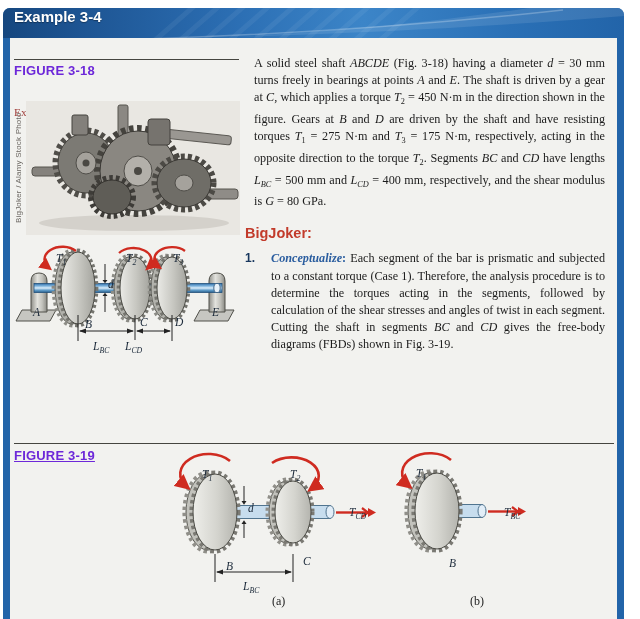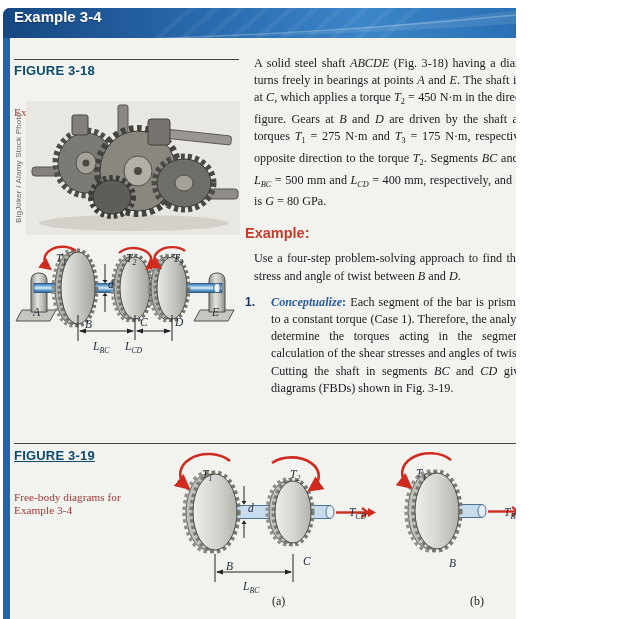--- a/index.html
+++ b/index.html
@@ -1,28 +1,28 @@
 <!DOCTYPE html>
 <html><head>
 <meta charset="utf-8">
 <style>
   html,body{margin:0;padding:0;background:#ffffff;}
-  .page{position:relative;width:516px;height:619px;background:#ffffff;overflow:hidden;
+  .page{position:relative;width:640px;height:619px;background:#ffffff;overflow:hidden;
         font-family:"Liberation Serif",serif;-webkit-font-smoothing:antialiased;}
   
   .frame{position:absolute;left:3px;top:8px;width:621px;height:611px;background:#2264a9;border-radius:7px 7px 0 0;}
   .banner{position:absolute;left:3px;top:8px;width:621px;height:30px;border-radius:7px 7px 0 0;overflow:hidden;
           background:linear-gradient(90deg,#16477f 0%,#1d5492 12%,#2c6fb4 38%,#3c85c8 58%,#2a70b6 82%,#2264a9 100%);}
   .banner-title{position:absolute;left:11px;top:0;line-height:30px;color:#fff;
           font:700 15px "Liberation Sans",sans-serif;text-shadow:0 1px 1px rgba(0,0,0,.35);}
   .content{position:absolute;left:10px;top:38px;width:607px;height:581px;background:#f2f2ef;}
 
   .rule{position:absolute;height:1px;background:#45453f;}
 
-  .fig-head{position:absolute;font:700 13px "Liberation Sans",sans-serif;color:#0c4a6e;letter-spacing:.2px;}
+  .fig-head{position:absolute;font:700 13px "Liberation Sans",sans-serif;color:#6d28d9;letter-spacing:.2px;}
   .fig-cap{position:absolute;font:11.3px/13px "Liberation Serif",serif;color:#9e3a36;margin-top:24px;}
 
   
   .rightcol{position:absolute;left:235px;top:8px;width:369px;color:#1b1b1b;}
   .body{margin:9px;font:12.2px/17.2px "Liberation Serif",serif;text-align:justify;}
   .body i{font-style:italic;}
   .body sub,.dlabel sub{font-size:.68em;}
   .indent{text-indent:14px;}
   .solution{margin:15px 0 5px 0;font:700 14.5px "Liberation Sans",sans-serif;color:#c23b2b;}
   .step{position:relative;padding-left:17px;margin-top:2px;}
@@ -196,31 +196,29 @@
       <div class="dlabel" style="left:73px;top:66px;"><i>B</i></div>
       <div class="dlabel" style="left:128px;top:64px;"><i>C</i></div>
       <div class="dlabel" style="left:163px;top:64px;"><i>D</i></div>
       <div class="dlabel" style="left:200px;top:54px;"><i>E</i></div>
       <div class="dlabel dimlabel" style="left:79px;top:88px;"><i>L</i><sub><i>BC</i></sub></div>
       <div class="dlabel dimlabel" style="left:111px;top:88px;"><i>L</i><sub><i>CD</i></sub></div>
     </div>
 
     <div class="rightcol">
       <p class="body">A solid steel shaft <i>ABCDE</i> (Fig. 3-18) having a diameter <i>d</i> = 30 mm turns freely in bearings at points <i>A</i> and <i>E</i>. The shaft is driven by a gear at <i>C</i>, which applies a torque <i>T</i><sub>2</sub> = 450 N·m in the direction shown in the figure. Gears at <i>B</i> and <i>D</i> are driven by the shaft and have resisting torques <i>T</i><sub>1</sub> = 275 N·m and <i>T</i><sub>3</sub> = 175 N·m, respectively, acting in the opposite direction to the torque <i>T</i><sub>2</sub>. Segments <i>BC</i> and <i>CD</i> have lengths <i>L</i><sub><i>BC</i></sub> = 500 mm and <i>L</i><sub><i>CD</i></sub> = 400 mm, respectively, and the shear modulus is <i>G</i> = 80 GPa.</p>
-      <h3 class="solution">Example:</h3>
-      <p class="body">Use a four-step problem-solving approach to find the maximum shear stress and angle of twist between <i>B</i> and <i>D</i>.</p>
+      <h3 class="solution">BigJoker:</h3>
       <div class="step">
         <span class="stepnum">1.</span>
         <p class="body"><span class="steplabel"><i>Conceptualize</i>:</span> <span>Each segment of the bar is prismatic and subjected to a constant torque (Case 1). Therefore, the analysis procedure is to determine the torques acting in the segments, followed by calculation of the shear stresses and angles of twist in each segment. Cutting the shaft in segments <i>BC</i> and <i>CD</i> gives the free-body diagrams (FBDs) shown in Fig. 3-19.</span></p>
       </div>
     </div>
 
     <div class="rule" style="left:4px;top:405px;width:600px;"></div>
     <div class="fig-head" style="left:4px;top:410px;text-decoration:underline;">FIGURE 3-19</div>
-    <div class="fig-cap" style="left:4px;top:429px;width:118px;">Free-body diagrams for Example 3-4</div>
 
     <div class="diagram" style="left:160px;top:410px;width:455px;height:168px;">
       <svg width="455" height="168" viewBox="0 0 455 168">
         <defs>
           <linearGradient id="gGear319" x1="0" y1="0" x2="1" y2="0">
             <stop offset="0" stop-color="#eeeeea"></stop>
               <stop offset="0.55" stop-color="#d4d4ce"></stop>
             <stop offset="1" stop-color="#b4b4ae"></stop>
           </linearGradient>
           <marker id="m319red" viewBox="0 0 10 10" refX="7" refY="5" markerWidth="6" markerHeight="6" orient="auto">

